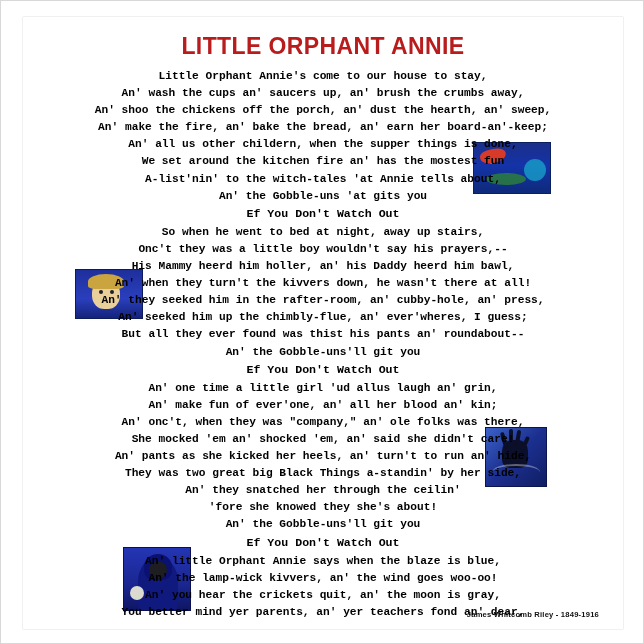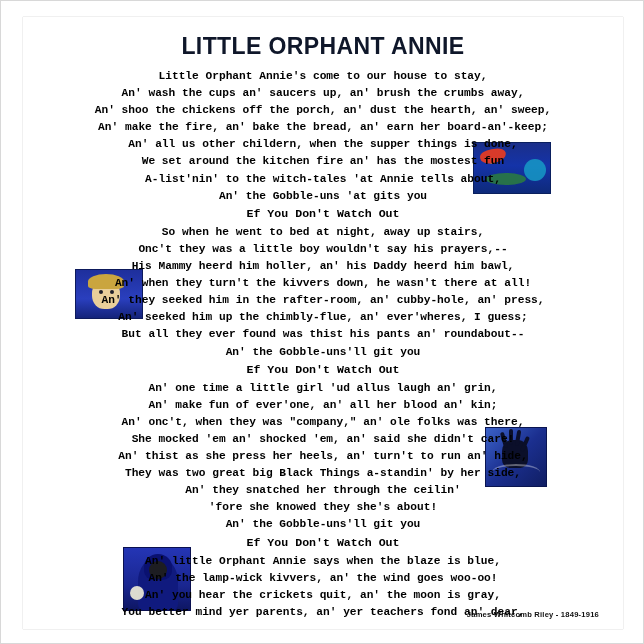--- a/index.html
+++ b/index.html
@@ -30,21 +30,21 @@
     background: #ffffff;
     box-shadow: 0 0 1px rgba(0,0,0,0.35);
     overflow: hidden;
   }
   .title {
     text-align: center;
     font-family: "Liberation Sans", sans-serif;
     font-weight: bold;
     font-size: 23px;
     letter-spacing: 0.4px;
-    color: #0f172a;
+    color: #b91c1c;
     margin-top: 16px;
     margin-bottom: 8px;
   }
   .poem {
     position: relative;
     z-index: 3;
     text-align: center;
     font-family: Liberation Mono, monospace;
     font-weight: bold;
     font-size: 11.2px;
@@ -221,21 +221,21 @@
         <div class="line">An' they seeked him in the rafter-room, an' cubby-hole, an' press,</div>
         <div class="line">An' seeked him up the chimbly-flue, an' ever'wheres, I guess;</div>
         <div class="line">But all they ever found was thist his pants an' roundabout--</div>
         <div class="line">An' the Gobble-uns'll git you</div>
         <div class="line refrain">Ef You Don't Watch Out</div>
         <div class="stanza-gap"></div>
         <div class="line">An' one time a little girl 'ud allus laugh an' grin,</div>
         <div class="line">An' make fun of ever'one, an' all her blood an' kin;</div>
         <div class="line">An' onc't, when they was "company," an' ole folks was there,</div>
         <div class="line">She mocked 'em an' shocked 'em, an' said she didn't care!</div>
-        <div class="line">An' thist as she press her heels, an' turn't to run an' hide,</div>
+        <div class="line">An' pants as she kicked her heels, an' turn't to run an' hide,</div>
         <div class="line">They was two great big Black Things a-standin' by her side,</div>
         <div class="line">An' they snatched her through the ceilin'</div>
         <div class="line">'fore she knowed they she's about!</div>
         <div class="line">An' the Gobble-uns'll git you</div>
         <div class="line refrain">Ef You Don't Watch Out</div>
         <div class="stanza-gap"></div>
         <div class="line">An' little Orphant Annie says when the blaze is blue,</div>
         <div class="line">An' the lamp-wick kivvers, an' the wind goes woo-oo!</div>
         <div class="line">An' you hear the crickets quit, an' the moon is gray,</div>
         <div class="line">You better mind yer parents, an' yer teachers fond an' dear,</div>

